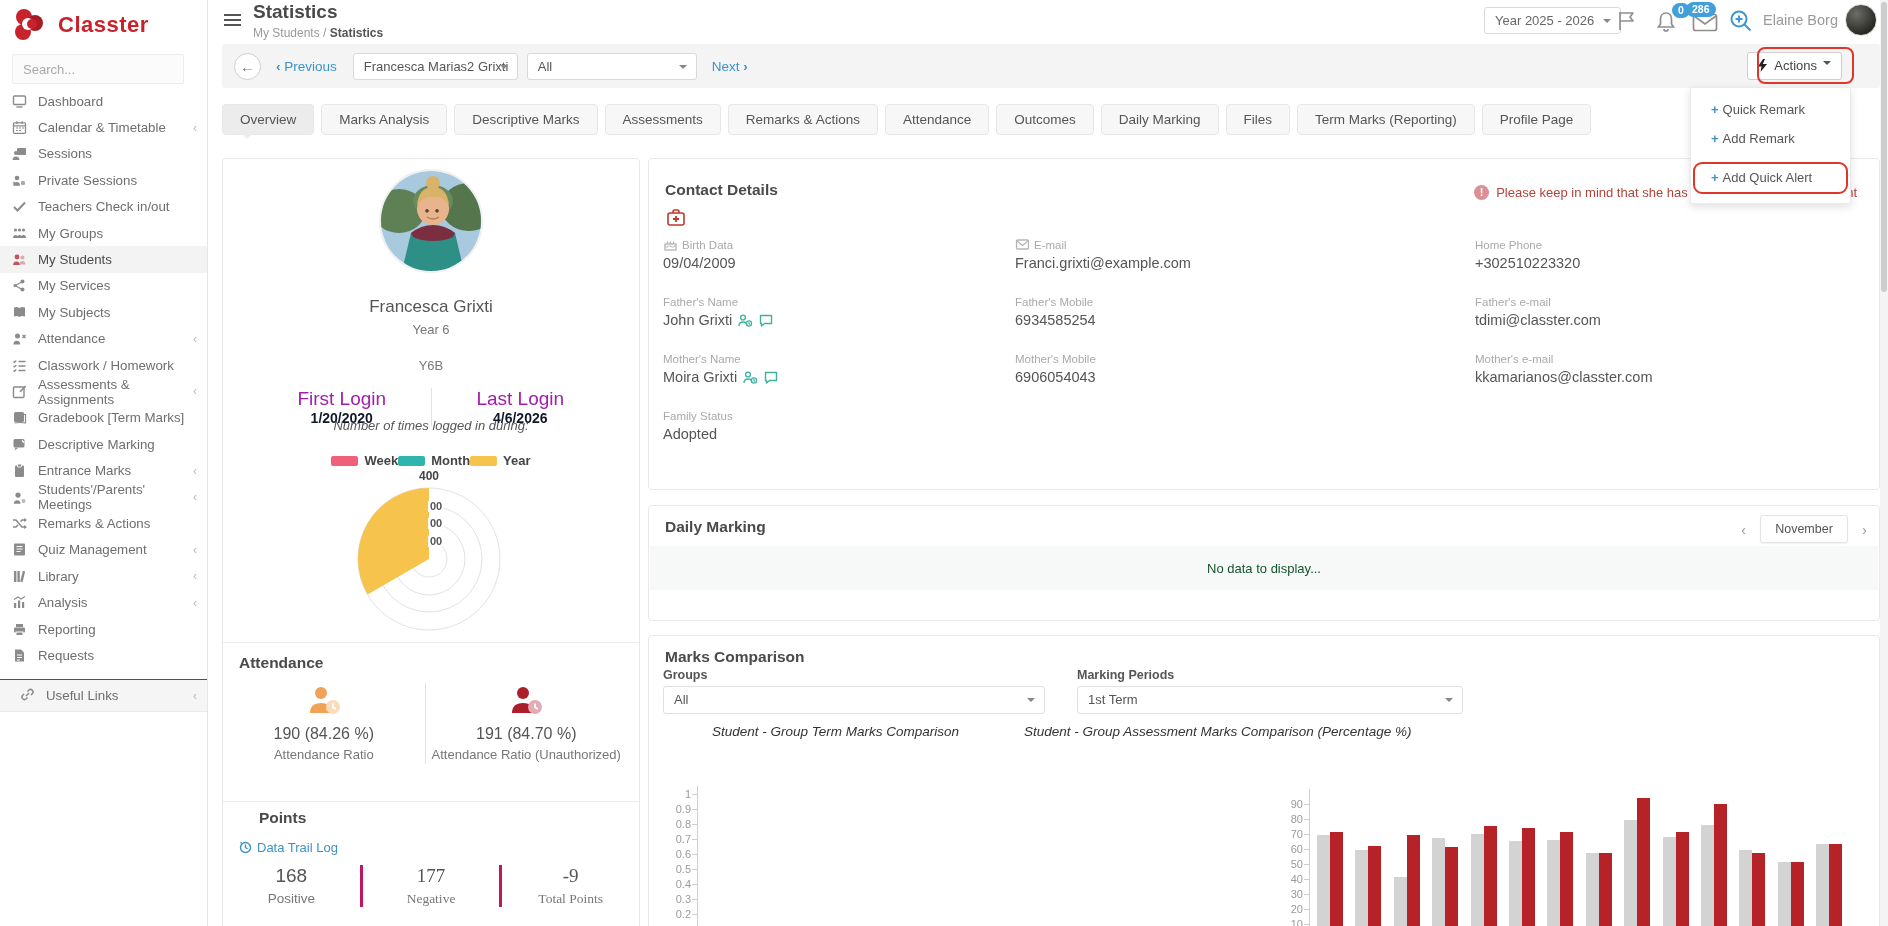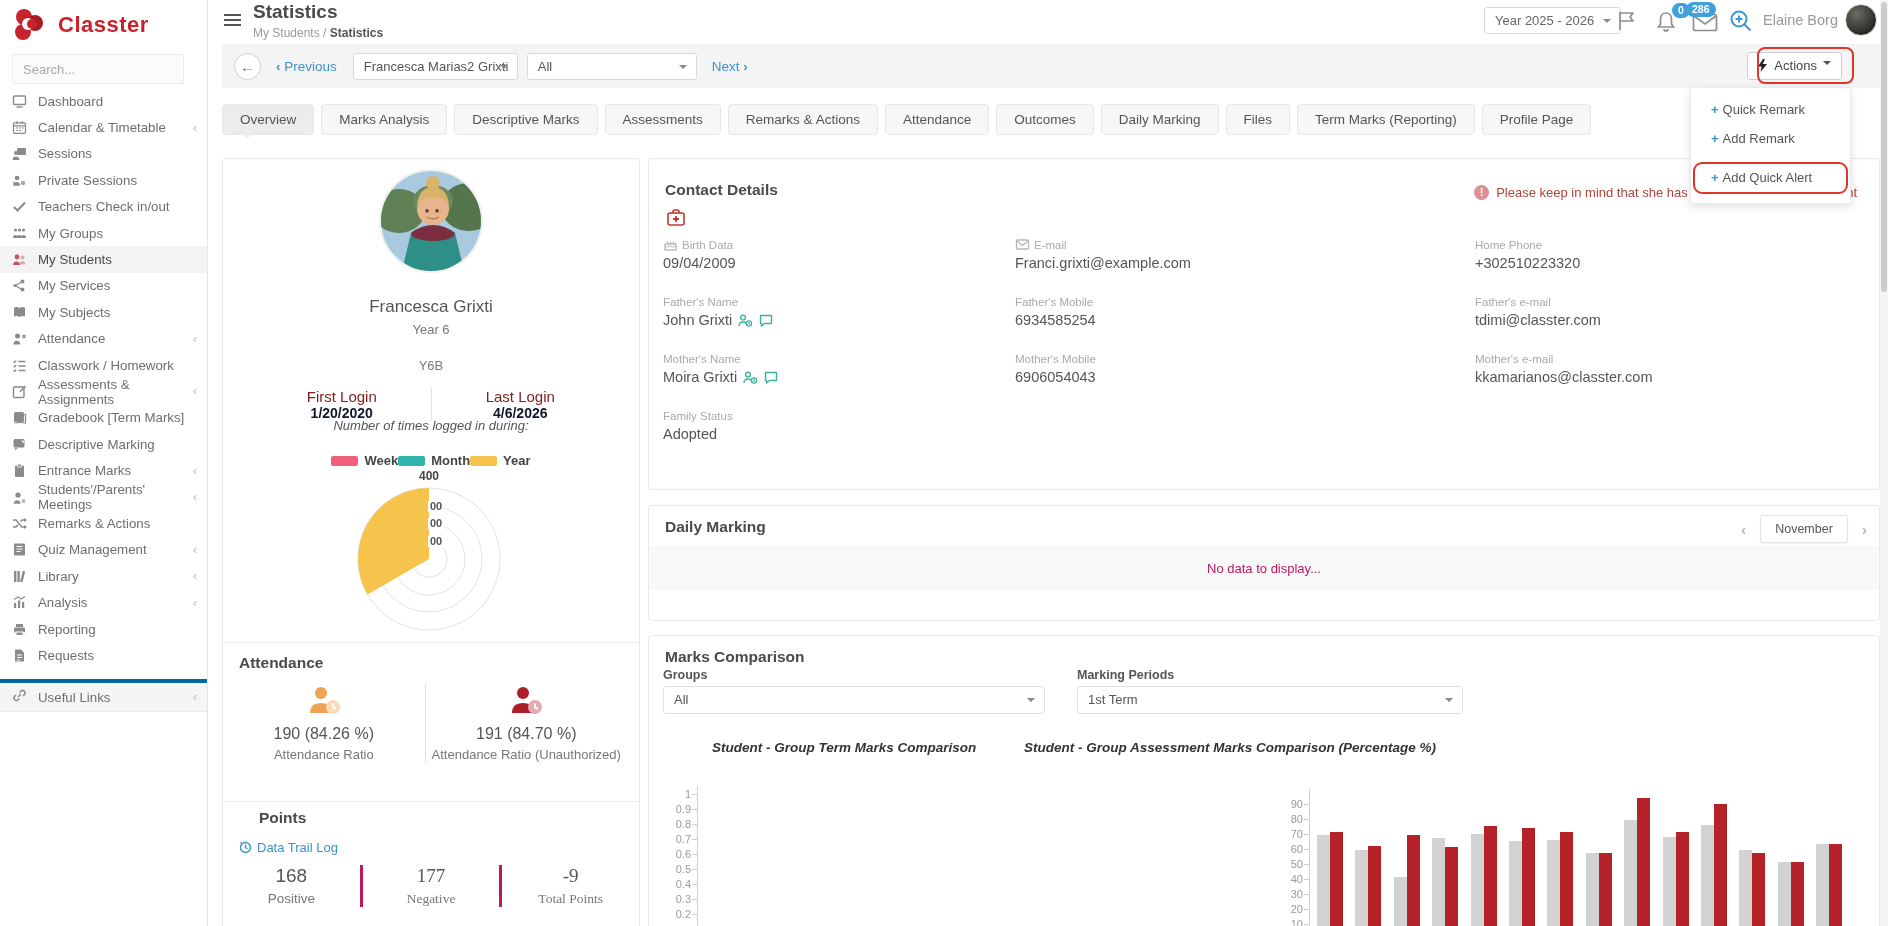--- a/index.html
+++ b/index.html
@@ -11,21 +11,21 @@
   .logo { position: absolute; left: 10px; top: 6px; display: flex; align-items: center; gap: 10px; }
   .logo-text { font-size: 22px; font-weight: bold; color: #c8232c; letter-spacing: .5px; }
   .search-box { position: absolute; left: 12px; top: 54px; width: 172px; height: 30px; }
   .search-box input { width: 100%; height: 100%; border: 1px solid #ececec; background: #fbfbfb; border-radius: 2px; padding: 0 10px; font-size: 13px; color: #666; font-family: inherit; outline: none; }
   .search-box input::placeholder { color: #a9a9a9; }
   .nav { position: absolute; left: 0; top: 88px; width: 100%; }
   .nav-item { display: flex; align-items: center; height: 26.4px; padding: 0 10px 0 12px; font-size: 13.3px; color: #6e6e6e; cursor: pointer; }
   .nav-item.active { background: #f3f3f3; color: #4a4a4a; }
   .nav-item .nicon { width: 17px; height: 15px; margin-right: 9px; flex: 0 0 17px; display: flex; align-items: center; }
   .nav-item .chev { margin-left: auto; color: #b9b9b9; font-size: 12px; }
-  .useful { position: absolute; left: 0; top: 679px; width: 100%; height: 33px; background: #f5f5f5; border-top: 4px solid #0369a1; border-bottom: 1px solid #ececec; display: flex; align-items: center; padding: 0 10px 0 12px; font-size: 13.3px; color: #6e6e6e; cursor: pointer; }
+  .useful { position: absolute; left: 0; top: 679px; width: 100%; height: 33px; background: #f5f5f5; border-top: 1px solid #0369a1; border-bottom: 1px solid #ececec; display: flex; align-items: center; padding: 0 10px 0 20px; font-size: 13.3px; color: #6e6e6e; cursor: pointer; }
   .useful .nicon { width: 17px; margin-right: 9px; }
   .useful .chev { margin-left: auto; color: #b9b9b9; font-size: 12px; }
 
   
   .hamburger { position: absolute; left: 224px; top: 14px; width: 17px; cursor: pointer; }
   .hamburger div { height: 2px; background: #555; margin-bottom: 3px; }
   .page-title { position: absolute; left: 253px; top: 1px; font-size: 19px; color: #4a4a4a; }
   .breadcrumb { position: absolute; left: 253px; top: 26px; font-size: 12px; color: #999; }
   .breadcrumb b { color: #555; }
   .year-btn { position: absolute; left: 1484px; top: 7px; height: 27px; padding: 0 26px 0 10px; border: 1px solid #d9d9d9; border-radius: 3px; background: #fff; font-size: 13px; color: #666; line-height: 25px; cursor: pointer; }
@@ -72,21 +72,21 @@
   .sec-title { font-size: 15.5px; font-weight: bold; color: #4a4a4a; }
 
   
   .photo { position: absolute; left: 50%; margin-left: -52px; top: 10px; width: 104px; height: 104px; border-radius: 50%; overflow: hidden; border: 2px solid #f0f0f0; }
   .stu-name { position: absolute; top: 138px; width: 100%; text-align: center; font-size: 17px; color: #555; }
   .stu-grade { position: absolute; top: 163px; width: 100%; text-align: center; font-size: 13px; color: #777; }
   .stu-class { position: absolute; top: 199px; width: 100%; text-align: center; font-size: 13px; color: #777; }
   .login-row { position: absolute; top: 229px; left: 30px; right: 30px; display: flex; text-align: center; }
   .login-col { flex: 1; }
   .login-col:first-child { border-right: 1px solid #e3e3e3; }
-  .login-label { font-size: 15px; color: #7f1d1d; }
+  .login-label { font-size: 19px; color: #a21caf; }
   .login-value { font-size: 14px; font-weight: bold; color: #0f172a; }
   .login-caption { position: absolute; top: 259px; width: 100%; text-align: center; font-size: 13px; font-style: italic; color: #555; }
   .legend { position: absolute; top: 294px; width: 100%; display: flex; justify-content: center; }
   .legend-item { display: flex; align-items: center; gap: 6px; font-size: 13px; font-weight: bold; color: #444; }
   .legend-swatch { width: 27px; height: 10px; border-radius: 2px; }
   .polar-wrap { position: absolute; top: 305px; left: 0; width: 418px; height: 172px; }
   .hdivider { position: absolute; left: 0; right: 0; border-top: 1px solid #ececec; }
   .att-title { position: absolute; top: 495px; left: 16px; }
   .att-row { position: absolute; top: 524px; left: 0; right: 12px; display: flex; text-align: center; }
   .att-col { flex: 1; padding-top: 2px; }
@@ -112,27 +112,27 @@
   .c-col3 { left: 826px; width: 380px; }
   .c-field { height: 34px; margin-bottom: 23px; }
   .c-label { font-size: 11.5px; color: #a9a9a9; display: flex; align-items: center; gap: 4px; height: 15px; }
   .c-value { font-size: 14.5px; color: #555; margin-top: 3px; display: flex; align-items: center; gap: 5px; }
 
   
   .daily-title { position: absolute; left: 16px; top: 12px; }
   .daily-ctrl { position: absolute; right: 12px; top: 9px; display: flex; align-items: center; gap: 14px; }
   .month-btn { width: 88px; height: 28px; background: #fff; border: 1px solid #e3e3e3; border-radius: 3px; box-shadow: 0 1px 2px rgba(0,0,0,.06); font-size: 12.5px; color: #555; text-align: center; line-height: 26px; cursor: pointer; }
   .mchev { color: #9a9a9a; font-size: 15px; cursor: pointer; }
-  .no-data-band { position: absolute; left: 1px; right: 1px; top: 40px; height: 44px; background: #f7f8f8; display: flex; align-items: center; justify-content: center; font-size: 13px; color: #be185d; }
+  .no-data-band { position: absolute; left: 1px; right: 1px; top: 40px; height: 44px; background: #f7f8f8; display: flex; align-items: center; justify-content: center; font-size: 13px; color: #14532d; }
 
   
   .marks-title { position: absolute; left: 16px; top: 12px; }
   .f-label { position: absolute; top: 32px; font-size: 12.5px; font-weight: bold; color: #555; }
   .f-select { position: absolute; top: 50px; height: 28px; background: #fff; border: 1px solid #e0e0e0; border-radius: 3px; font-size: 13px; color: #555; line-height: 26px; padding: 0 22px 0 10px; cursor: pointer; }
-  .chart-title { position: absolute; top: 104px; font-size: 13.5px; font-style: italic; font-weight: bold; color: #333; }
+  .chart-title { position: absolute; top: 88px; font-size: 13.5px; font-style: italic; font-weight: normal; color: #333; }
   .ytick { position: absolute; font-size: 11px; color: #9a9a9a; width: 30px; text-align: right; }
   .ytickmark { position: absolute; width: 5px; border-top: 1px solid #cfcfcf; }
   .vaxis { position: absolute; width: 1px; background: #cfcfcf; }
   .bars { position: absolute; left: 668px; top: 0; bottom: 0; right: 0; }
   .bar { position: absolute; bottom: -12px; width: 13px; }
 
   .scrollbar { position: absolute; right: 0; top: 0; width: 8px; height: 926px; background: #f4f4f4; }
   .scroll-thumb { position: absolute; right: 1px; top: 2px; width: 6px; height: 290px; background: #cdcdcd; border-radius: 3px; }
 </style>
 </head>

